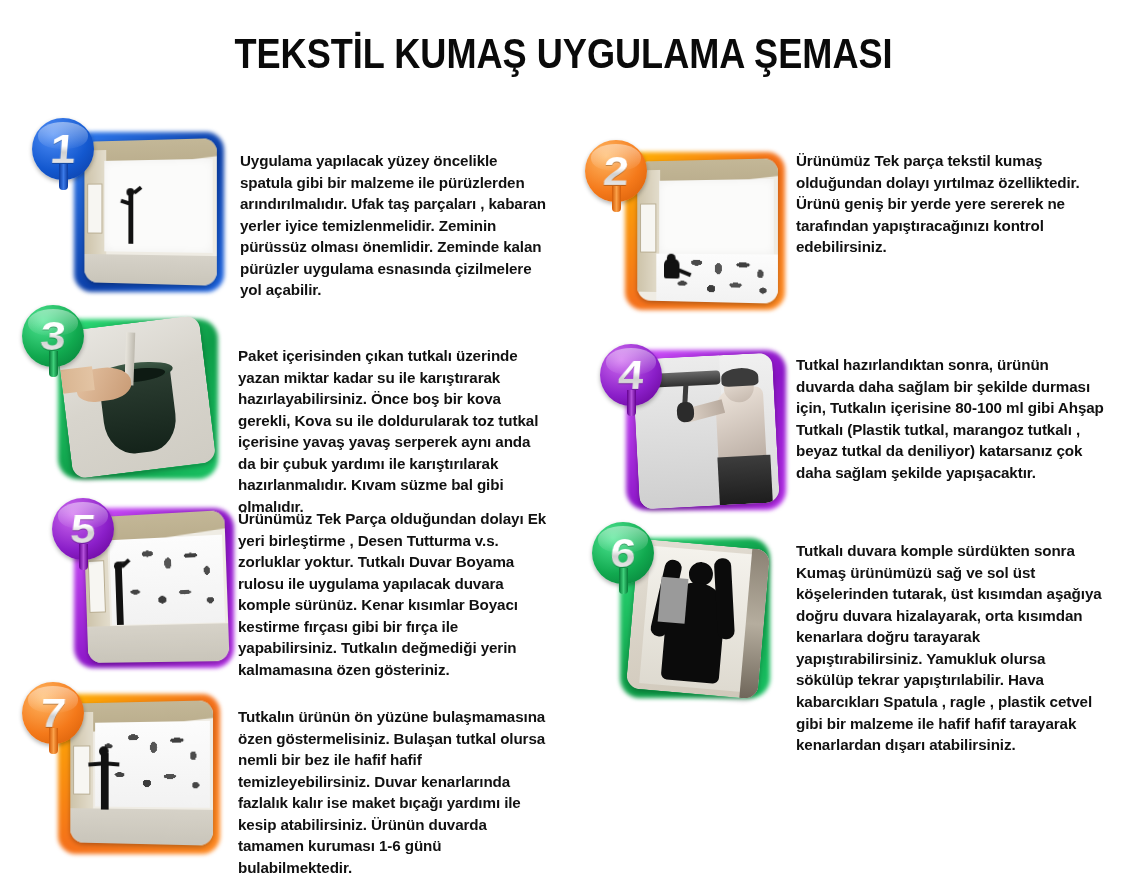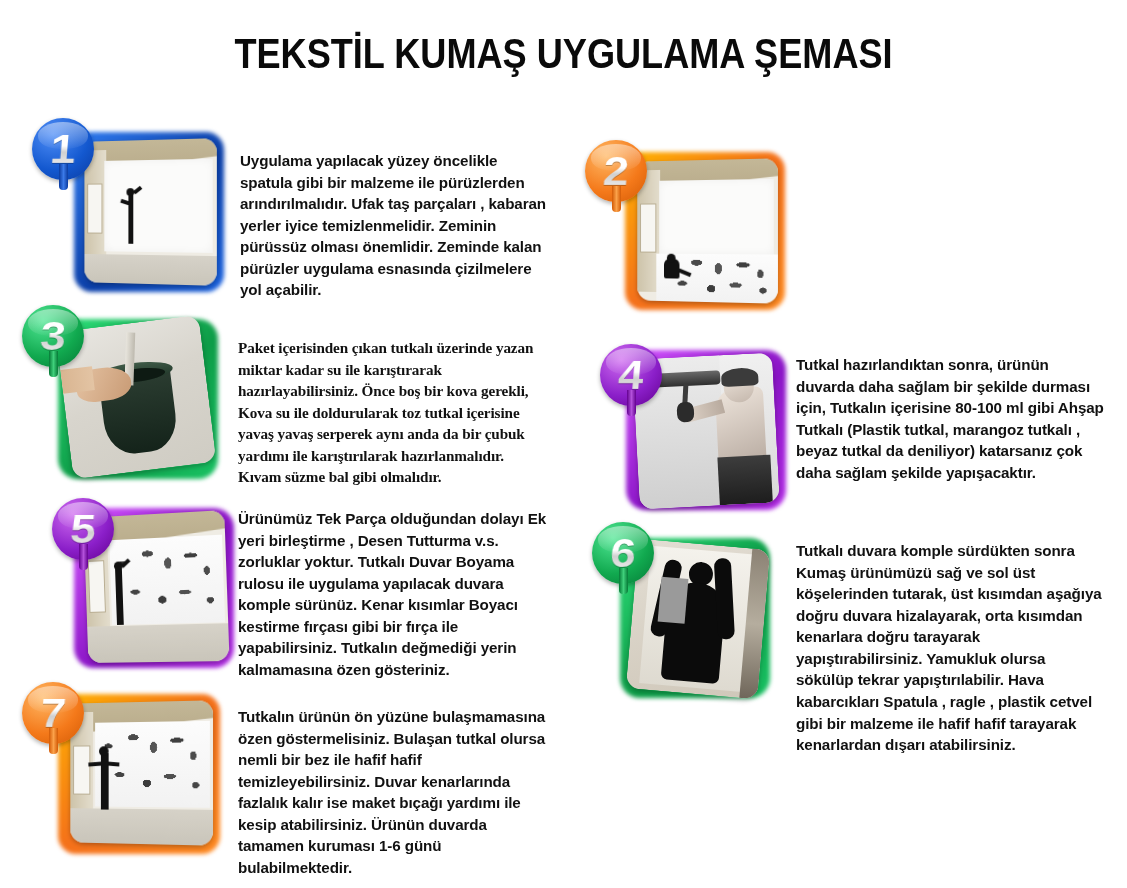--- a/index.html
+++ b/index.html
@@ -242,20 +242,21 @@
           </div>
         </div>
       </div>
     </div>
     <div class="badge" style="left:0px; top:0px; background:radial-gradient(circle at 34% 26%, #ffb763, #f4791a 58%, #d35a05);box-shadow:0 2px 4px rgba(0,0,0,0.3);">
       <div class="tail" style="background:linear-gradient(90deg,#d35a05,#fba24a,#d35a05);"></div>
       <div class="gloss"></div>
       <span class="num">2</span>
     </div>
   </div>
+  <div class="step-text" style="left:211px; top:10px; width:310px;">Ürünümüz Tek parça tekstil kumaş olduğundan dolayı yırtılmaz özelliktedir. Ürünü geniş bir yerde yere sererek ne tarafından yapıştıracağınızı kontrol edebilirsiniz.</div>
 </div>
 
 <div class="step" style="left:22px; top:305px; width:540px; height:200px;">
   <div class="step-figure" style="width:205px;height:190px;">
     <div class="frame" style="left:36px; top:14px; width:160px; height:160px;">
       <div class="glow" style="background:linear-gradient(135deg,#2ee07a,#0d9c47 55%,#19c263);border-radius:20px;"></div>
       <div class="plate" style="left:6px;top:4px;width:144px;height:148px;transform:rotate(-7deg);">
         <div class="photo">
           <div class="scene" style="background:linear-gradient(160deg,#e9e7e2 0%,#d8d5cd 45%,#cfccc3 100%);">
             <div style="position:absolute;left:26%;top:30%;width:50%;height:58%;border-radius:8px 8px 40% 40%;background:linear-gradient(180deg,#2d3f33,#14231a);"></div>
@@ -267,21 +268,21 @@
           </div>
         </div>
       </div>
     </div>
     <div class="badge" style="left:0px; top:0px; background:radial-gradient(circle at 34% 26%, #4fe693, #11a94f 58%, #057a36);box-shadow:0 2px 4px rgba(0,0,0,0.3);">
       <div class="tail" style="background:linear-gradient(90deg,#057a36,#3fd07b,#057a36);"></div>
       <div class="gloss"></div>
       <span class="num">3</span>
     </div>
   </div>
-  <div class="step-text" style="left:216px; top:32px; width:312px;font-family:Liberation Serif, serif;">Paket içerisinden çıkan tutkalı üzerinde yazan miktar kadar su ile karıştırarak hazırlayabilirsiniz. Önce boş bir kova gerekli, Kova su ile doldurularak toz tutkal içerisine yavaş yavaş serperek aynı anda da bir çubuk yardımı ile karıştırılarak hazırlanmalıdır. Kıvam süzme bal gibi olmalıdır.</div>
+  <div class="step-text" style="left:216px; top:40px; width:312px;">Paket içerisinden çıkan tutkalı üzerinde yazan miktar kadar su ile karıştırarak hazırlayabilirsiniz. Önce boş bir kova gerekli, Kova su ile doldurularak toz tutkal içerisine yavaş yavaş serperek aynı anda da bir çubuk yardımı ile karıştırılarak hazırlanmalıdır. Kıvam süzme bal gibi olmalıdır.</div>
 </div>
 
 <div class="step" style="left:600px; top:340px; width:530px; height:190px;">
   <div class="step-figure" style="width:200px;height:180px;">
     <div class="frame" style="left:26px; top:10px; width:160px; height:160px;">
       <div class="glow" style="background:linear-gradient(135deg,#d455ff,#8a14c6 55%,#b62ee8);border-radius:20px;"></div>
       <div class="plate" style="left:10px;top:6px;width:140px;height:150px;transform:rotate(-3deg);">
         <div class="photo">
           <div class="scene" style="background:linear-gradient(180deg,#f0f0f0,#d9d9d9);">
             <div style="position:absolute;left:0;top:0;width:62%;height:100%;background:linear-gradient(180deg,#ececec,#cfcfcf);"></div>

